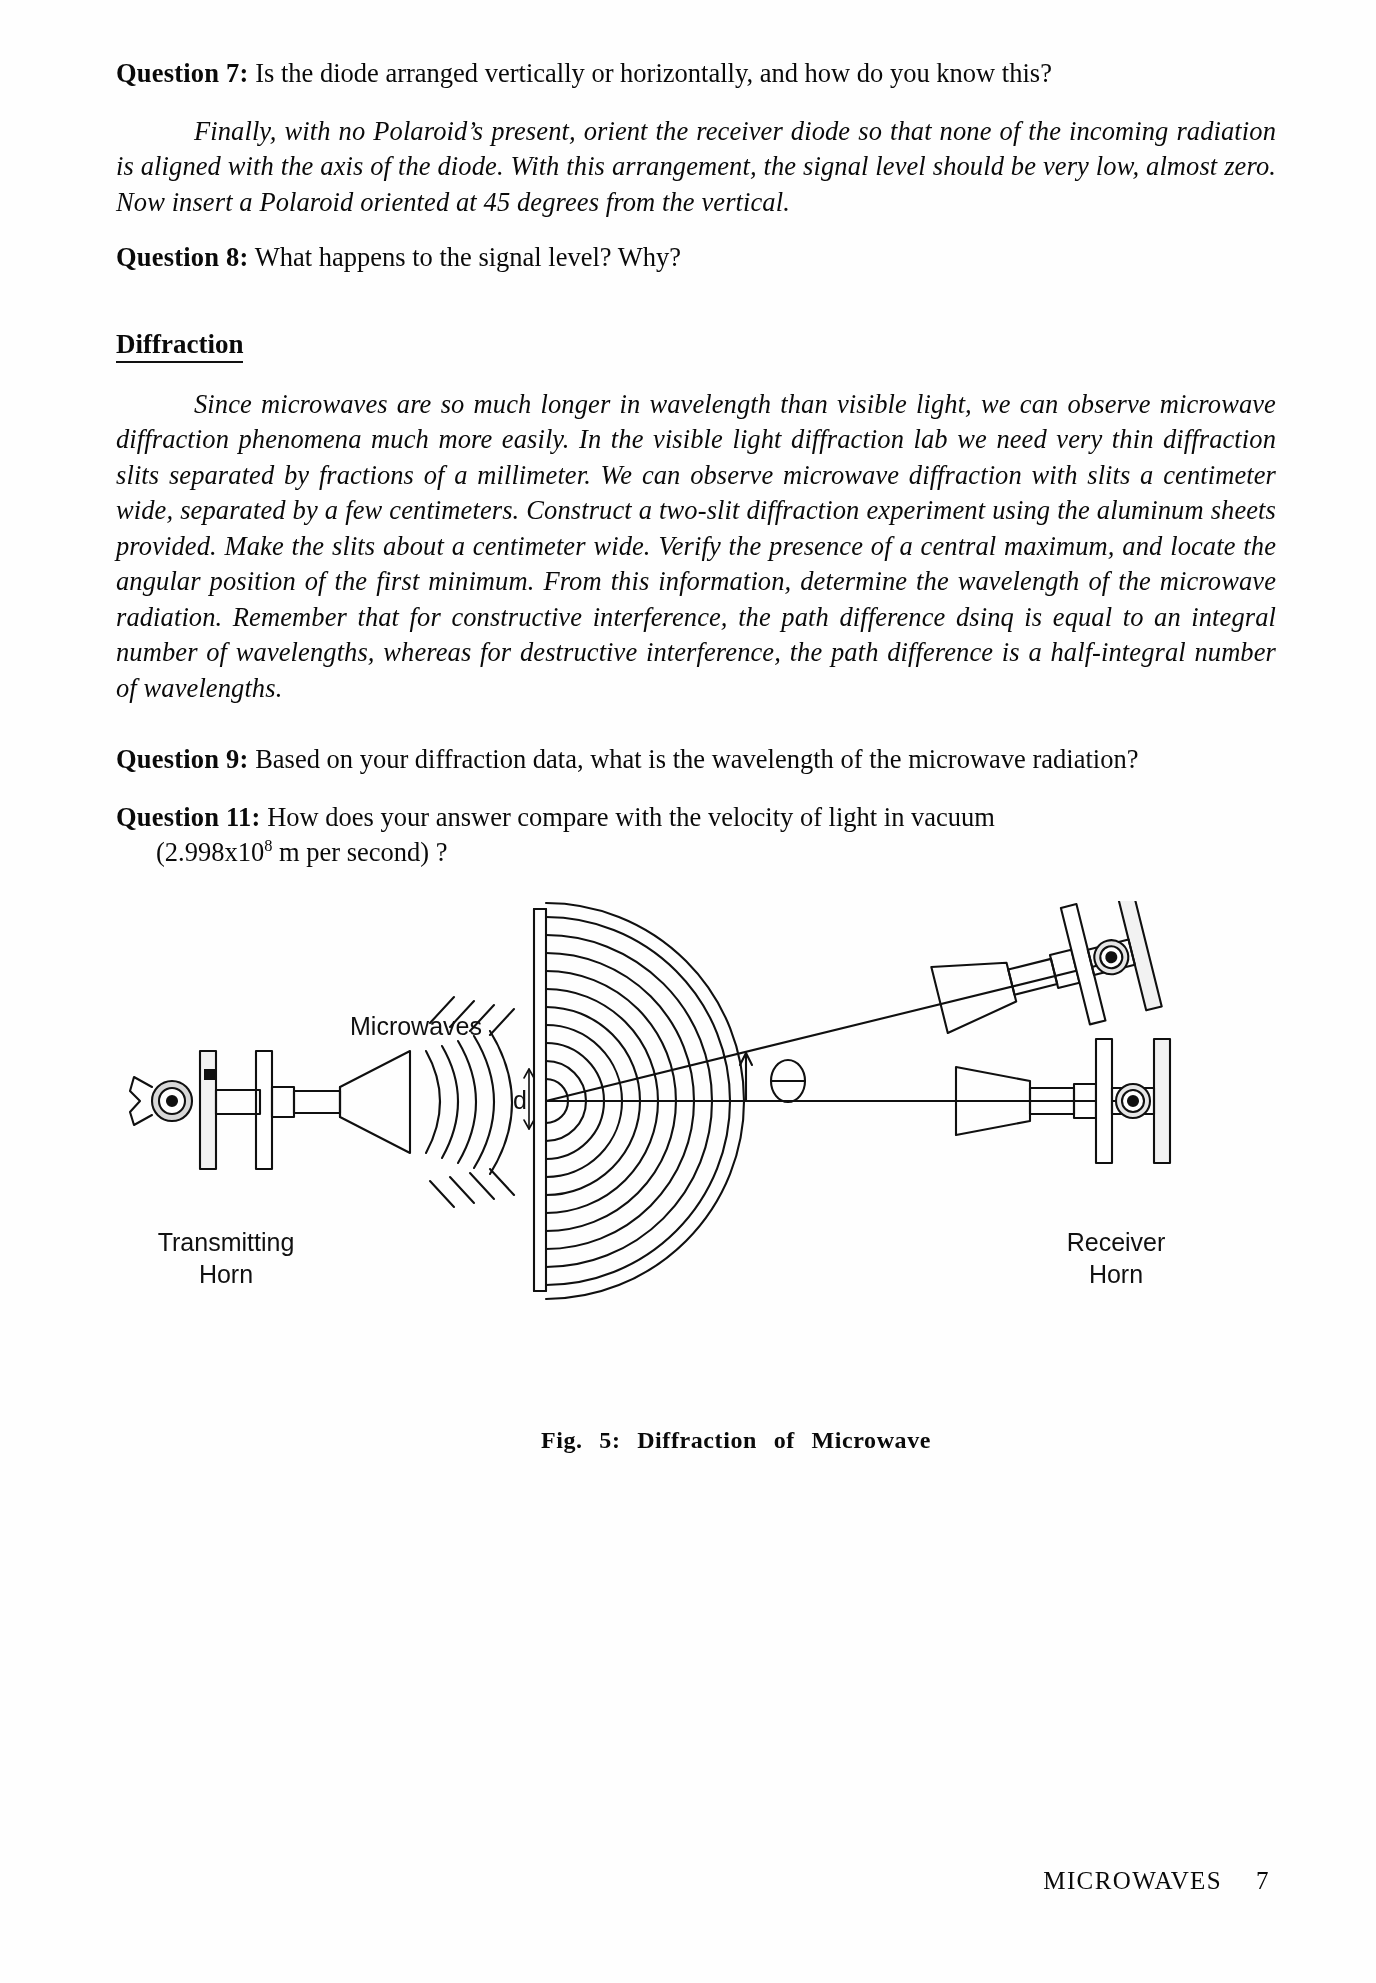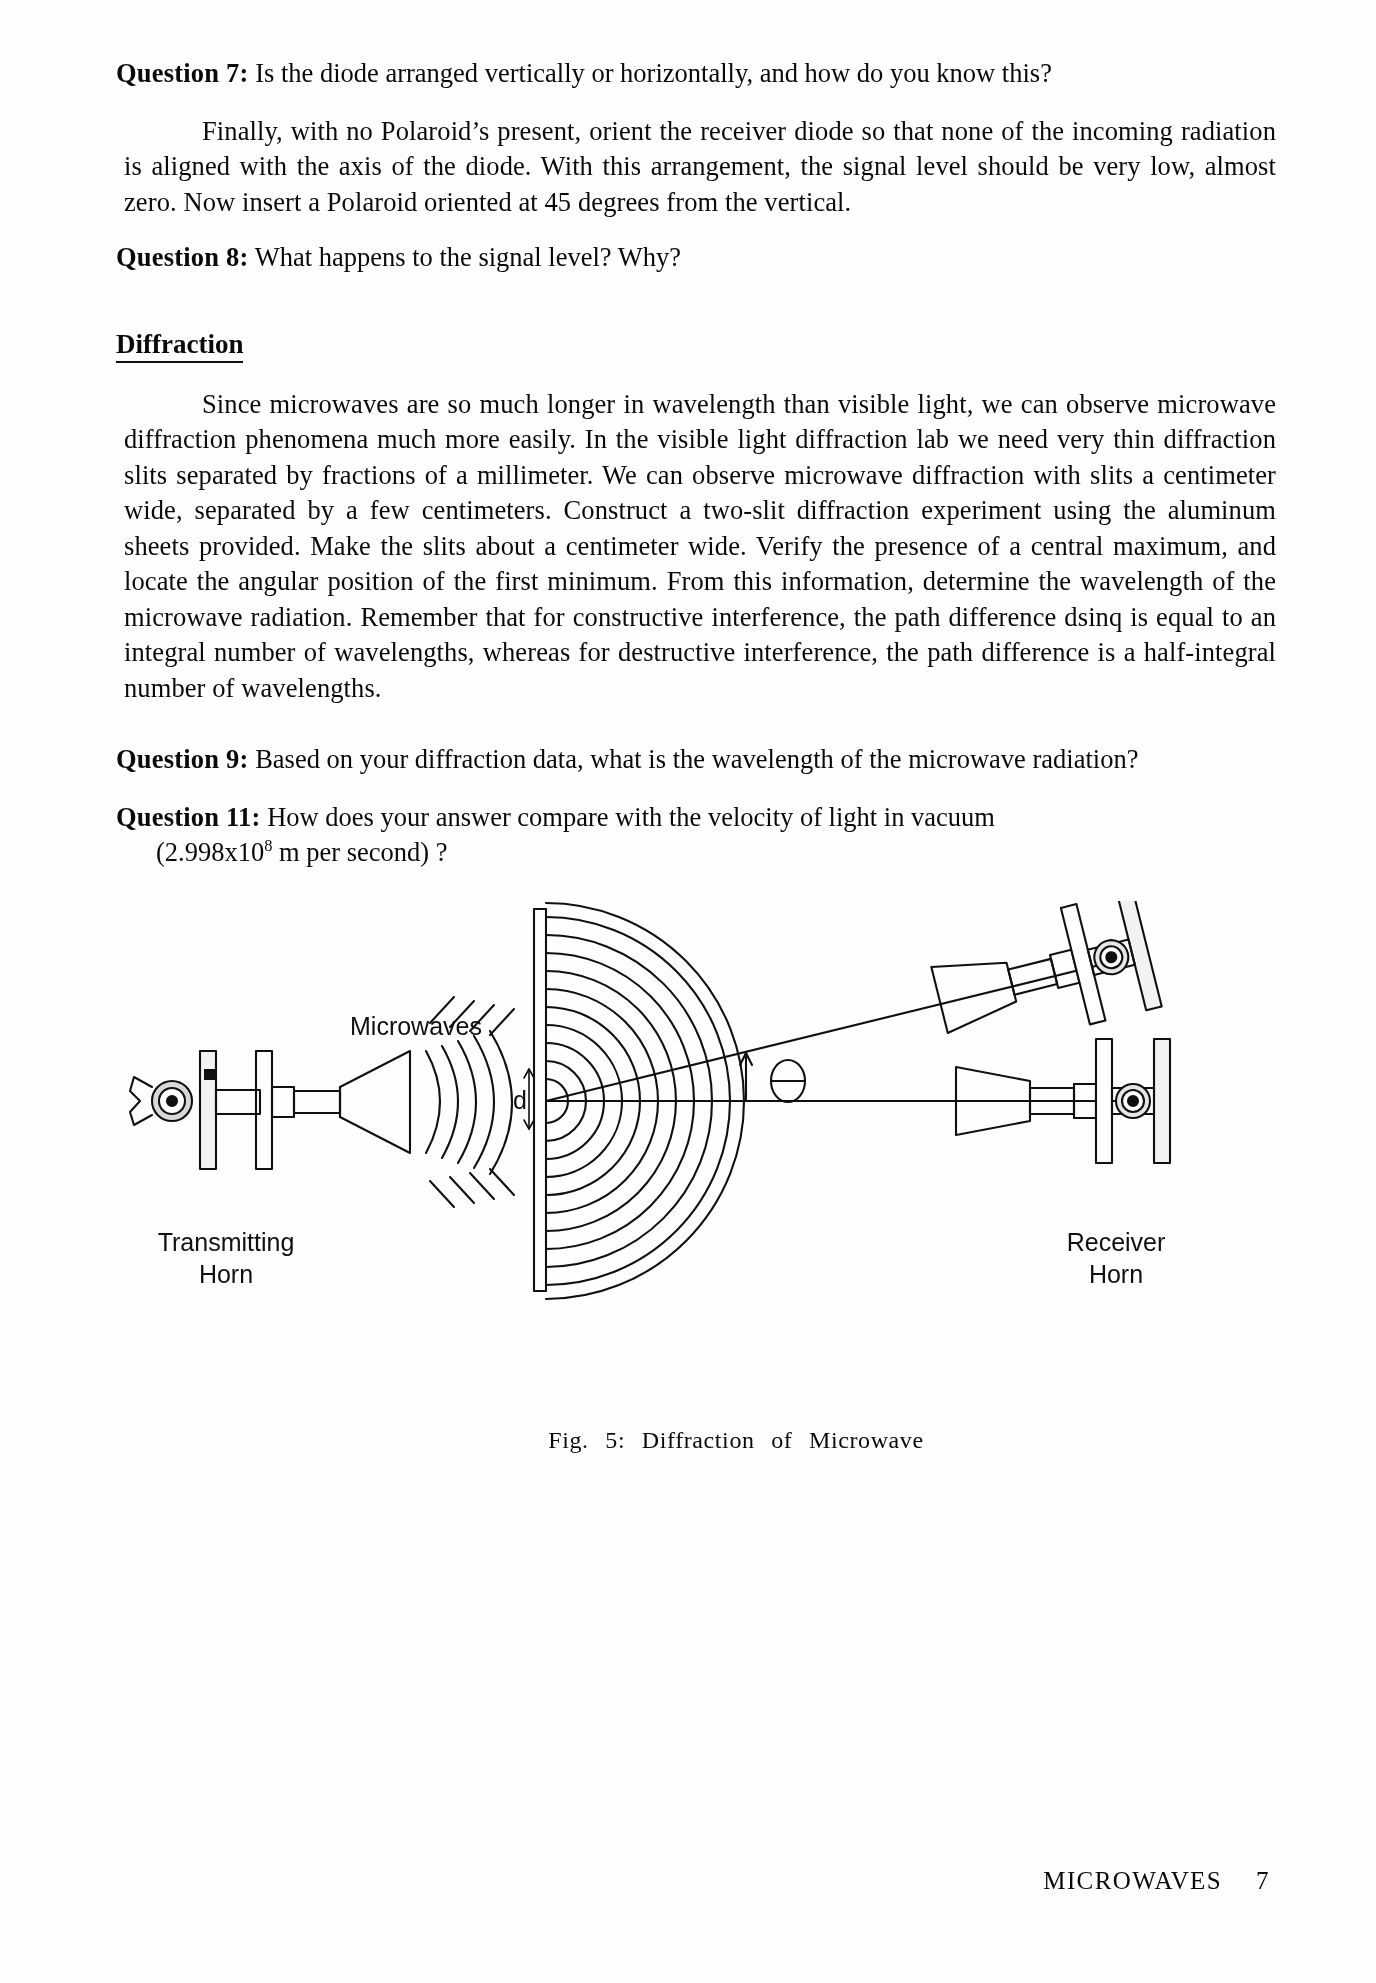--- a/index.html
+++ b/index.html
@@ -26,22 +26,23 @@
     top: 56px;
     width: 1160px;
   }
 
   
   .para {
     font-size: 26.5px;
     line-height: 35.5px;
     text-align: justify;
     text-justify: inter-word;
-    margin: 0 0 20px 8px;
+    margin: 0 0 20px 0;
     letter-spacing: .1px;
+    font-style: italic;
   }
   .para.indent { text-indent: 78px; }
   .q {
     font-size: 26.5px;
     line-height: 35.5px;
     margin: 0 0 22px 0;
     text-align: justify;
   }
   .q .lbl {
     font-weight: bold;
@@ -74,21 +75,21 @@
   
   .figure-wrap {
     position: relative;
     width: 1160px;
     height: 520px;
     margin-top: 30px;
   }
   .fig-caption {
     text-align: center;
     font-size: 24px;
-    font-weight: normal;
+    font-weight: bold;
     letter-spacing: .6px;
     margin-top: 6px;
     padding-left: 80px;
   }
   .fig-caption span { margin: 0 5px; }
 
   
   .footer {
     position: absolute;
     right: 106px;

